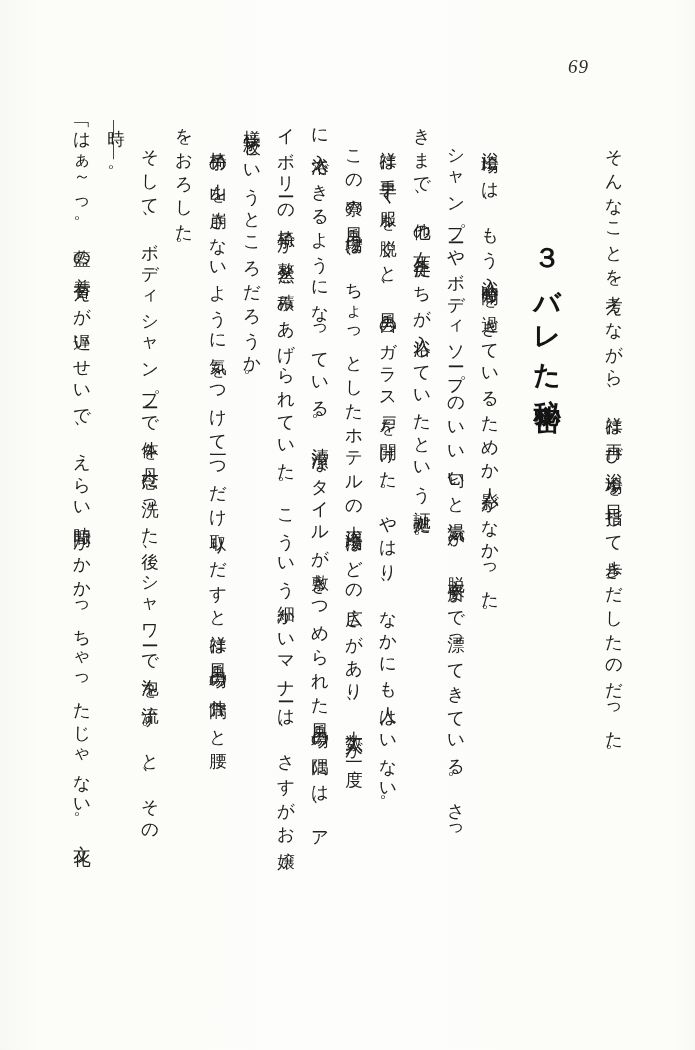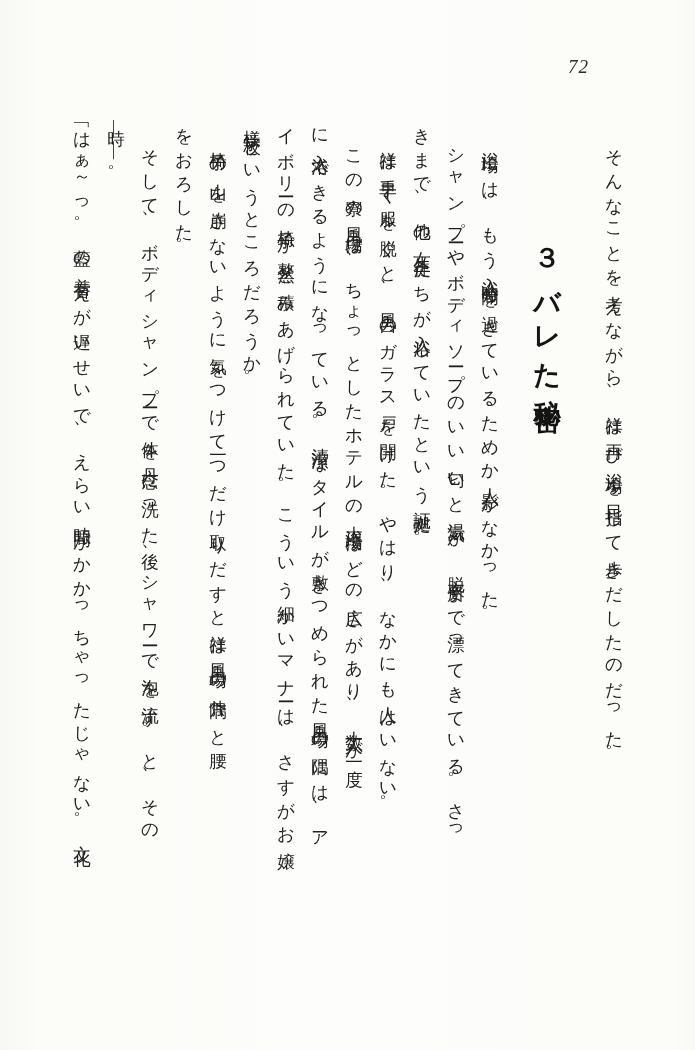--- a/index.html
+++ b/index.html
@@ -57,21 +57,21 @@
     font-weight: 700;
     white-space: nowrap;
     color: #141414;
   }
 </style>
 </head>
 <body>
 
 <div class="page">
 
-  <div class="page-number">72</div>
+  <div class="page-number">69</div>
 
   <div class="text-block">
 
     <p class="line">　そんなことを考えながら、祥は再び浴場を目指して歩きだしたのだった。</p>
 
     <h2 class="chapter-heading">３ バレた秘密</h2>
 
     <p class="line">　浴場には、もう入浴時間を過ぎているためか人影がなかった。</p>
     <p class="line">　シャンプーやボディソープのいい匂いと湯気が、脱衣所まで漂ってきている。さっ</p>
     <p class="line">きまで、他の女生徒たちが入浴していたという証拠だ。</p>

